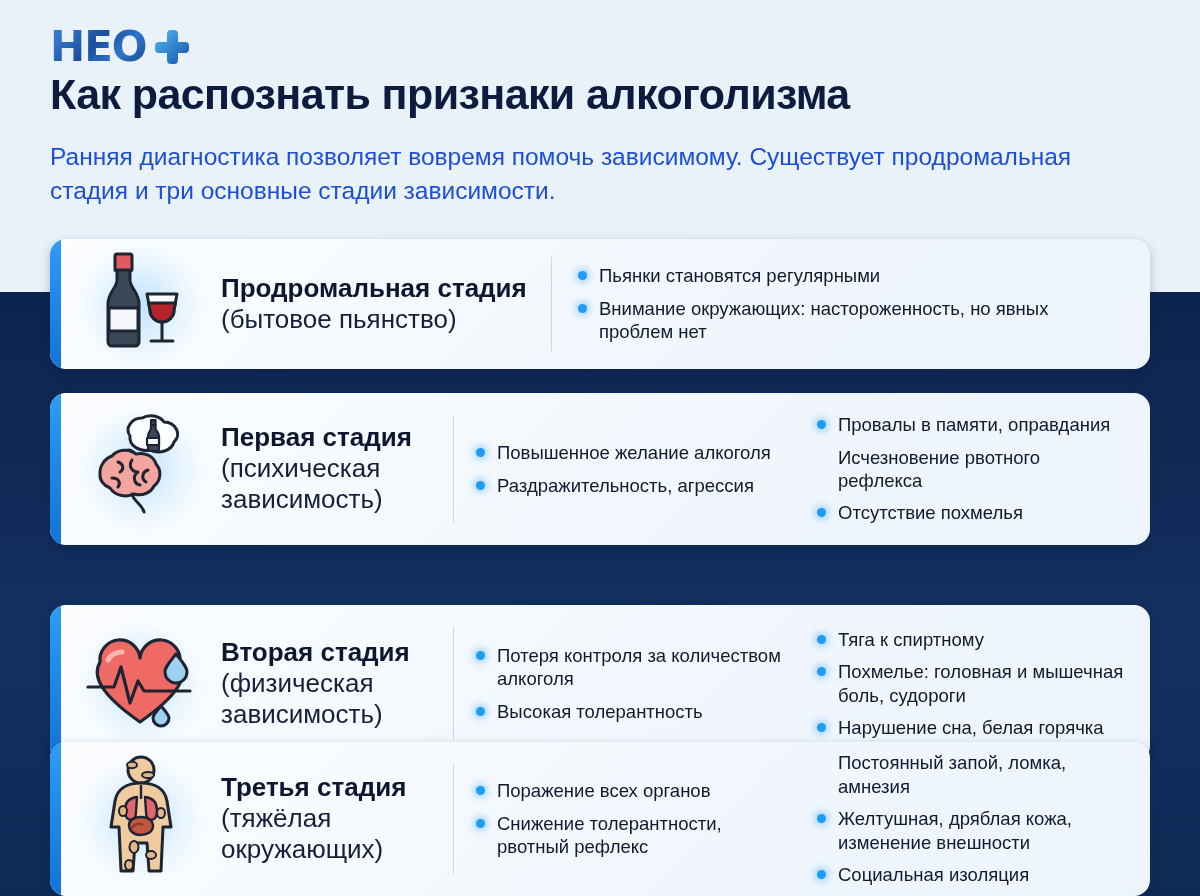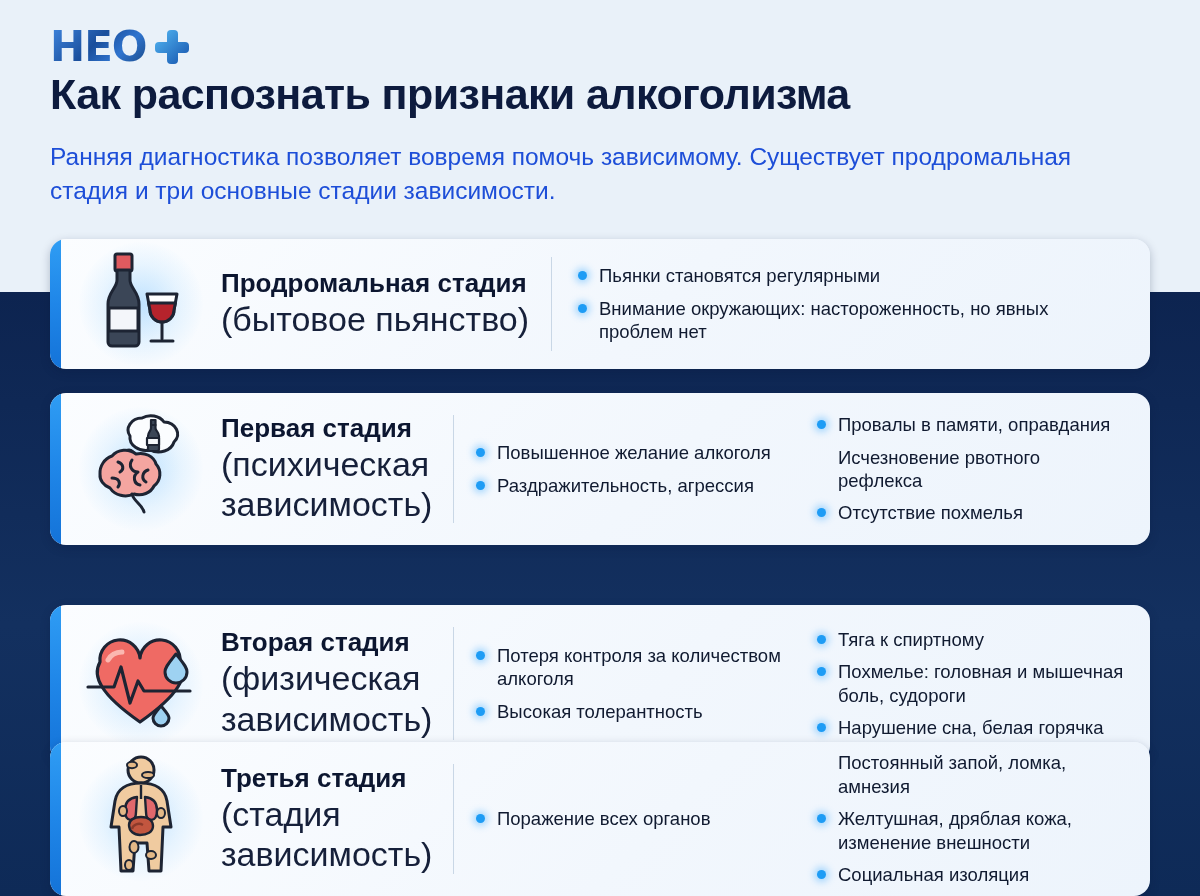--- a/index.html
+++ b/index.html
@@ -80,21 +80,21 @@
     position:absolute; width:124px; height:124px; border-radius:50%;
     background:radial-gradient(circle, rgba(120,195,255,.45) 0%, rgba(150,210,255,.18) 45%, rgba(255,255,255,0) 72%);
   }
   .icon-glyph { position:relative; z-index:2; }
 
   .stage-title {
     flex:0 0 auto; padding-right:18px;
     color:#101b33;
   }
   .stage-title .name { font-size:26px; font-weight:bold; line-height:1.18; color:#0c1630; }
-  .stage-title .sub  { font-size:34px; font-weight:normal; line-height:1.2; color:#16203a; }
+  .stage-title .sub  { font-size:26px; font-weight:normal; line-height:1.2; color:#16203a; }
 
   .divider { width:1px; align-self:stretch; margin:22px 0; background:#c9d7e6; flex:0 0 1px; }
 
   .cols { flex:1; display:flex; align-items:center; }
   .col { flex:1; padding:0 10px 0 22px; }
   ul.bullets { list-style:none; }
   ul.bullets li {
     position:relative; padding-left:21px; margin:9px 0;
     font-size:18.5px; line-height:1.27; color:#101a30;
   }
@@ -282,27 +282,28 @@
     <ellipse cx="30" cy="56" rx="4" ry="5"></ellipse>
     <ellipse cx="68" cy="58" rx="4" ry="5"></ellipse>
     <ellipse cx="41" cy="92" rx="4.5" ry="6"></ellipse>
     <ellipse cx="58" cy="100" rx="5" ry="4"></ellipse>
     <ellipse cx="36" cy="110" rx="4" ry="5"></ellipse>
   </g>
 </svg></div>
         </div>
         <div class="stage-title">
           <div class="name">Третья стадия</div>
-          <div class="sub">(стадия зависимость)</div>
+          <div class="sub">(тяжёлая окружающих)</div>
         </div>
         <div class="divider"></div>
         <div class="cols">
           <div class="col">
             <ul class="bullets">
               <li><span class="dot"></span><span>Поражение всех органов</span></li>
+              <li><span class="dot"></span><span>Снижение толерантности, рвотный рефлекс</span></li>
             </ul>
           </div>
           <div class="col">
             <ul class="bullets">
               <li class="nodot"><span>Постоянный запой, ломка, амнезия</span></li>
               <li><span class="dot"></span><span>Желтушная, дряблая кожа, изменение внешности</span></li>
               <li><span class="dot"></span><span>Социальная изоляция</span></li>
             </ul>
           </div>
         </div>

